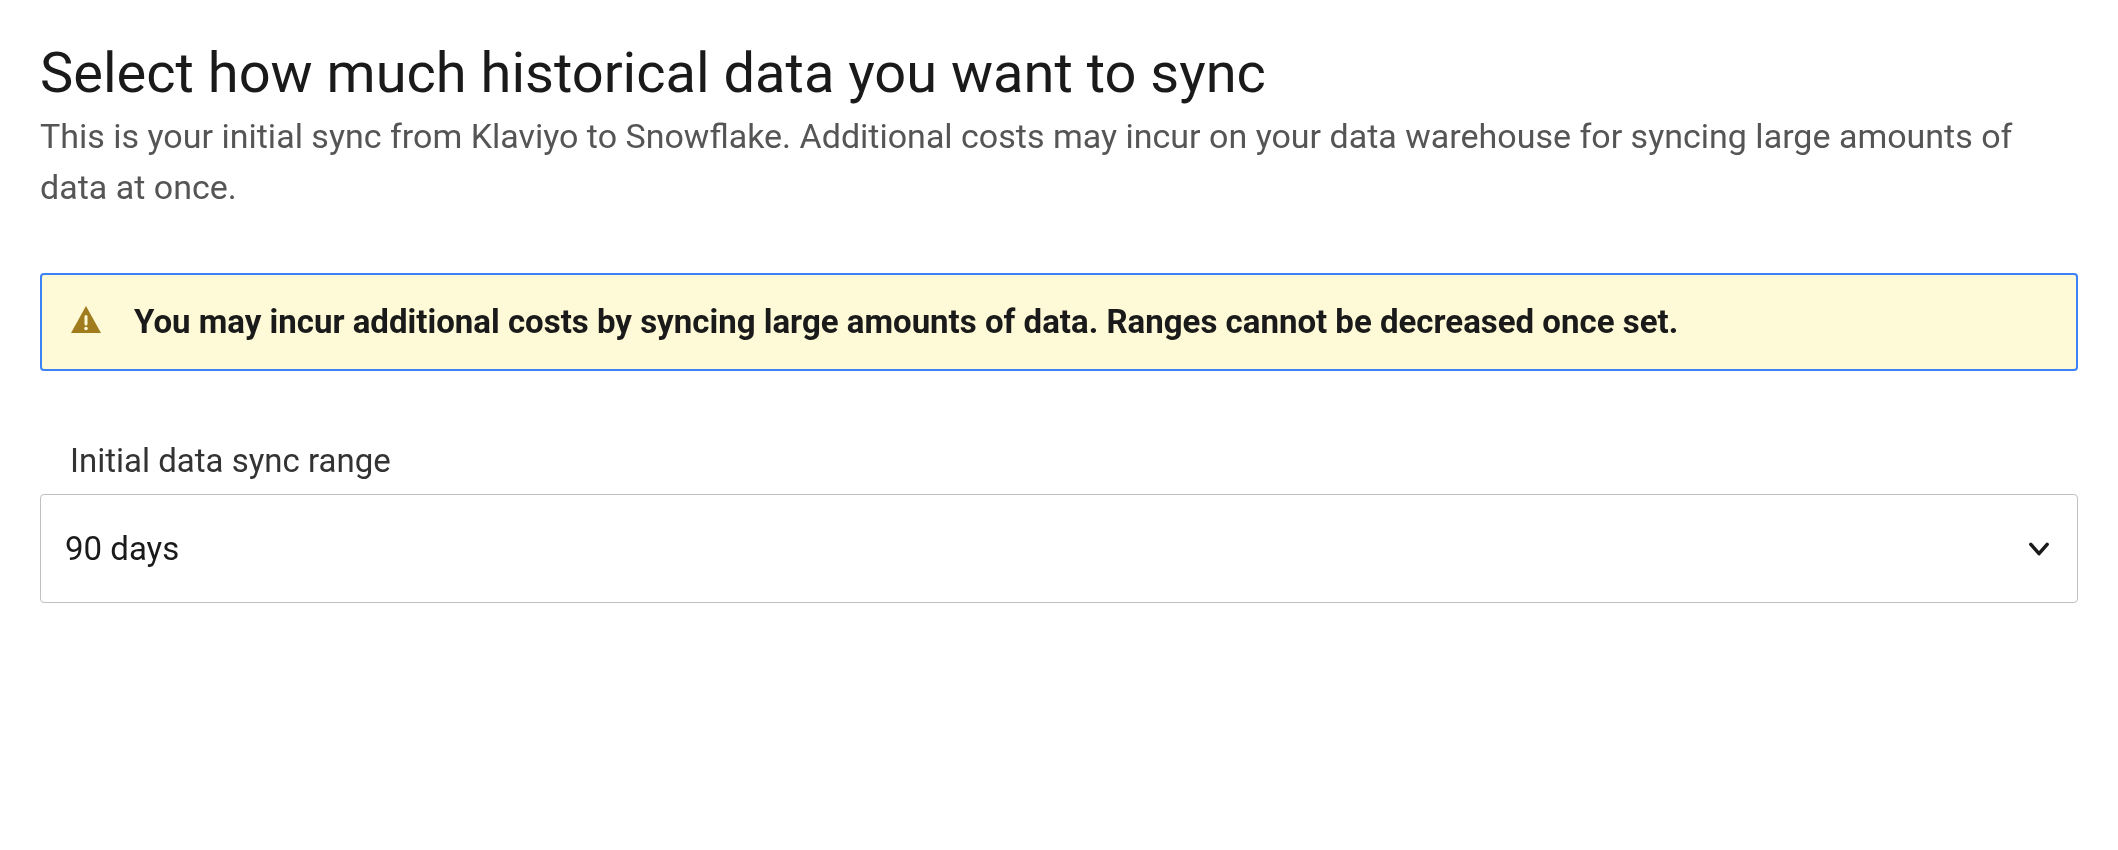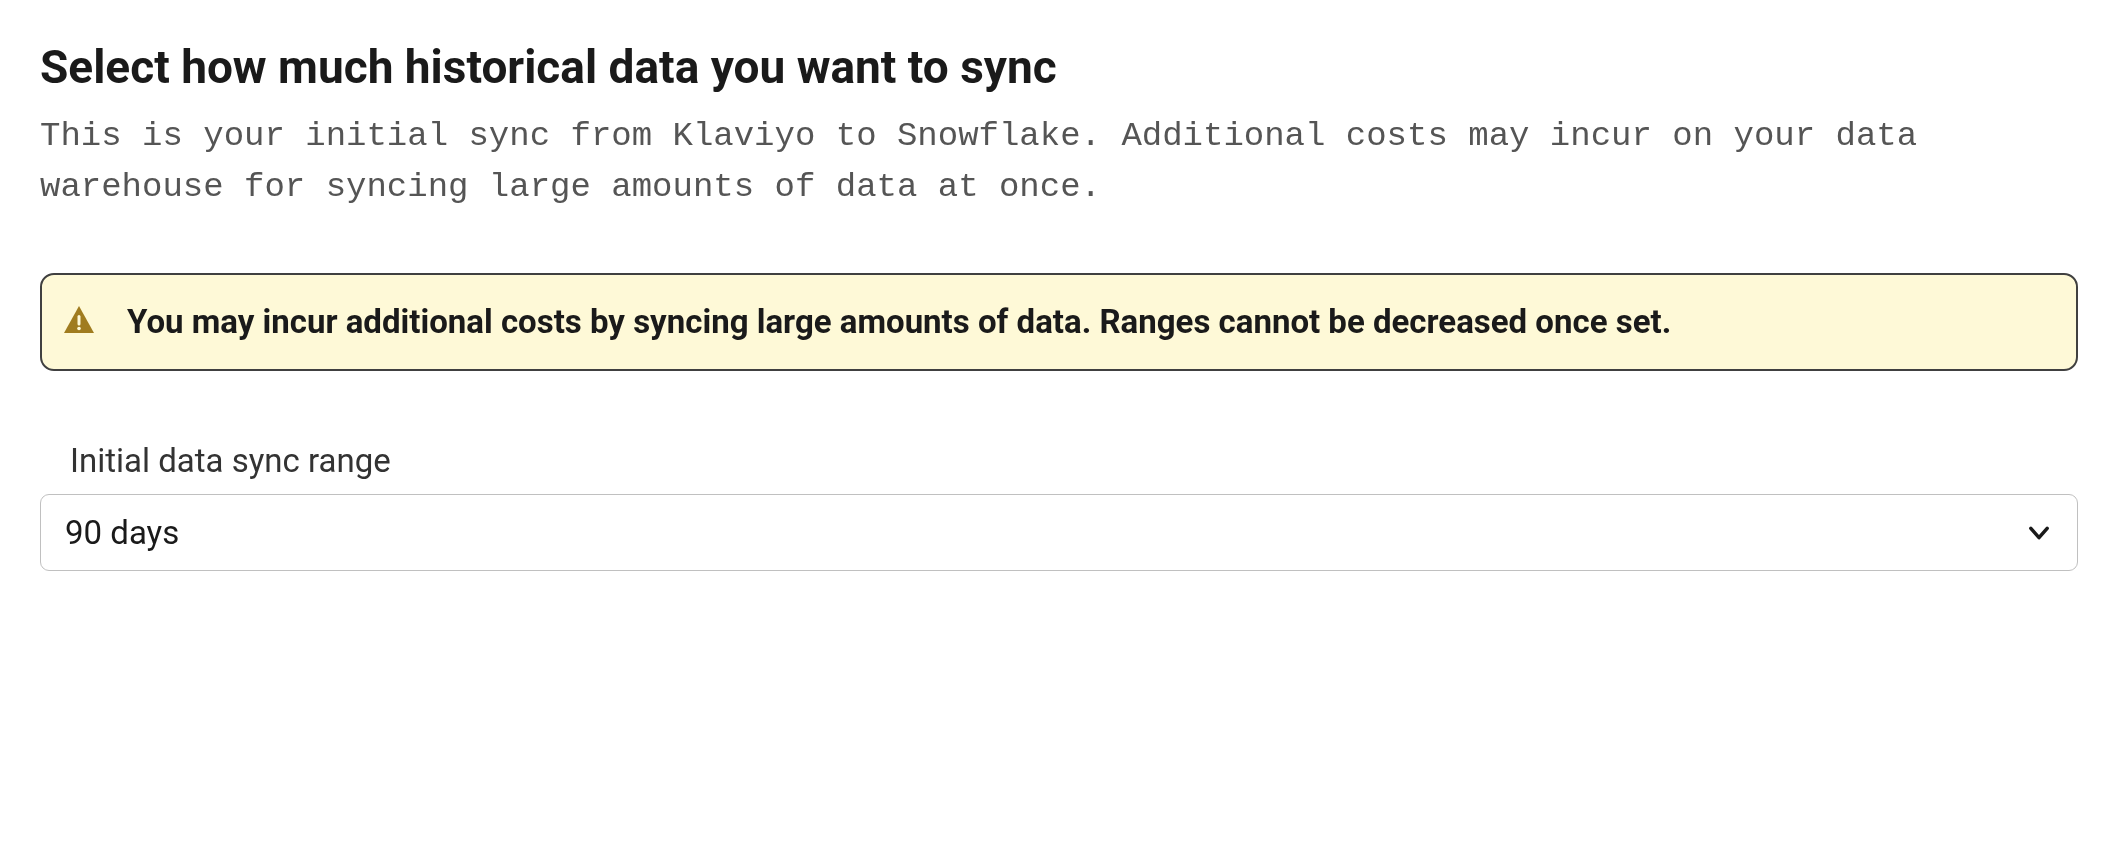--- a/index.html
+++ b/index.html
@@ -7,41 +7,40 @@
       margin: 0;
       padding: 0;
     }
     body {
       font-family: -apple-system, BlinkMacSystemFont, "Segoe UI", Roboto, Helvetica, Arial, sans-serif;
       background: #ffffff;
       padding: 40px 40px 40px 40px;
       width: 2118px;
     }
     .heading {
-      font-size: 46px;
-      font-weight: 700;
+      font-size: 56px;
+      font-weight: 400;
       color: #1a1a1a;
       line-height: 1.2;
-      margin-bottom: 16px;
+      margin-bottom: 4px;
     }
     .description {
       font-size: 34px;
       font-weight: 400;
       color: #555555;
       line-height: 1.5;
       margin-bottom: 60px;
-      font-family: Liberation Mono, monospace;
     }
     .alert {
       display: flex;
       align-items: flex-start;
       background: #fef9d7;
-      border: 2px solid #404040;
-      border-radius: 14px;
-      padding: 24px 19px;
+      border: 2px solid #3b82f6;
+      border-radius: 4px;
+      padding: 24px 26px;
       margin-bottom: 70px;
       gap: 30px;
     }
     .alert-icon {
       flex-shrink: 0;
       width: 36px;
       height: 36px;
       margin-top: 4px;
     }
     .alert-text {
@@ -55,23 +54,23 @@
       font-weight: 400;
       color: #333333;
       margin-bottom: 14px;
       display: block;
       margin-left: 30px;
     }
     .select {
       position: relative;
       width: 100%;
       border: 1px solid #c0c0c0;
-      border-radius: 9px;
+      border-radius: 4px;
       background: #ffffff;
-      padding: 18px 24px;
+      padding: 34px 24px;
       display: flex;
       align-items: center;
       justify-content: space-between;
       cursor: pointer;
     }
     .select-value {
       font-size: 33px;
       font-weight: 400;
       color: #1a1a1a;
     }

